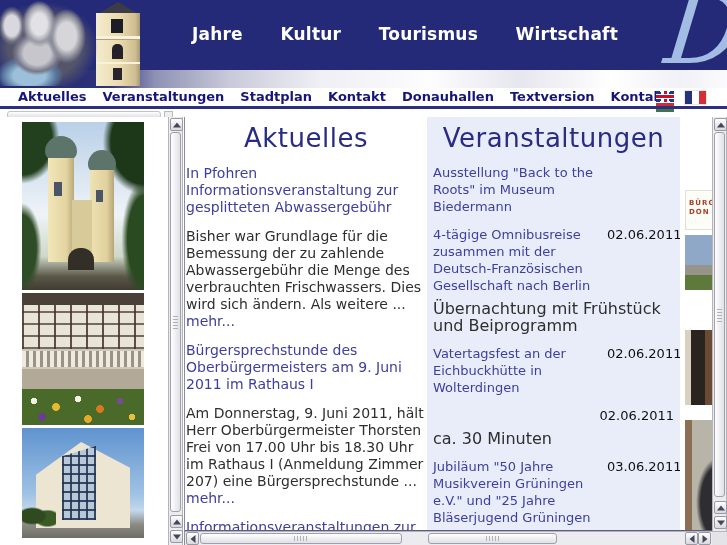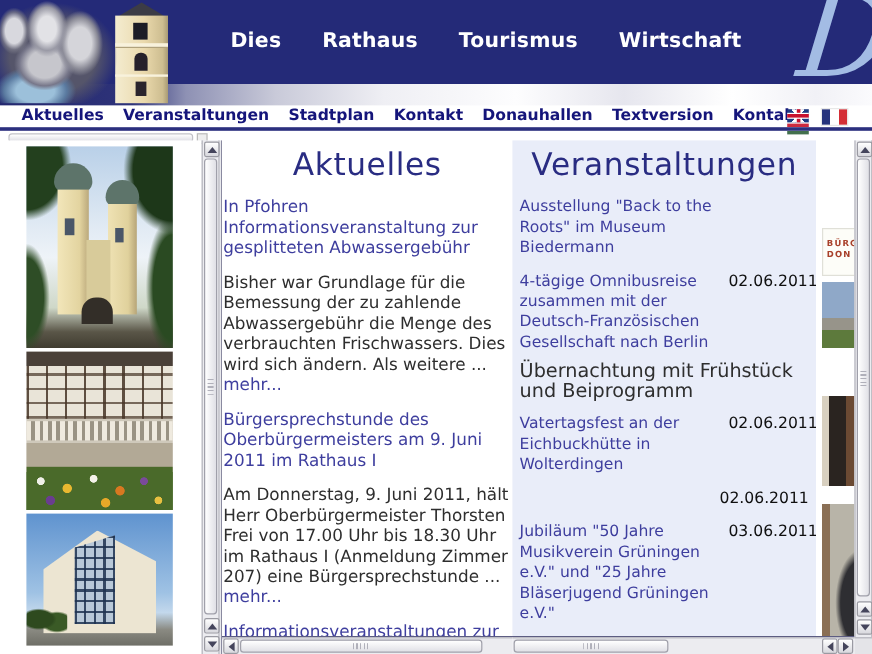--- a/index.html
+++ b/index.html
@@ -176,22 +176,22 @@
     <div class="tower">
       <div class="roof"></div>
       <div class="body"></div>
       <div class="w1"></div>
       <div class="ledge1"></div>
       <div class="w2"></div>
       <div class="ledge2"></div>
       <div class="w3"></div>
     </div>
     <div class="hdr-nav">
-        <span>Dies</span>
-        <span>Rathaus</span>
+        <span>Jahre</span>
+        <span>Kultur</span>
         <span>Tourismus</span>
         <span>Wirtschaft</span>
       </div>
     <div class="logo-d">D</div>
   </div>
   <div class="strip"></div>
 
   <div class="navbar">
     <div class="nav-links">
         <span>Aktuelles</span>
@@ -278,20 +278,21 @@
           <div class="event-date">02.06.2011</div>
         </div>
         <p class="event-note">Übernachtung mit Frühstück und Beiprogramm</p>
         <div class="event-row">
           <div class="event-title">Vatertagsfest an der Eichbuckhütte in Wolterdingen</div>
           <div class="event-date">02.06.2011</div>
         </div>
         <div class="event-row">
           <div class="event-date">02.06.2011</div>
         </div>
+        <p class="event-note">ca. 30 Minuten</p>
         <div class="event-row">
           <div class="event-title">Jubiläum "50 Jahre Musikverein Grüningen e.V." und "25 Jahre Bläserjugend Grüningen e.V."</div>
           <div class="event-date">03.06.2011</div>
         </div>
       </div>
   </div>
 
   <div class="right-strip">
     <div class="rs-item rs-poster">
       <div>BÜRG</div>

